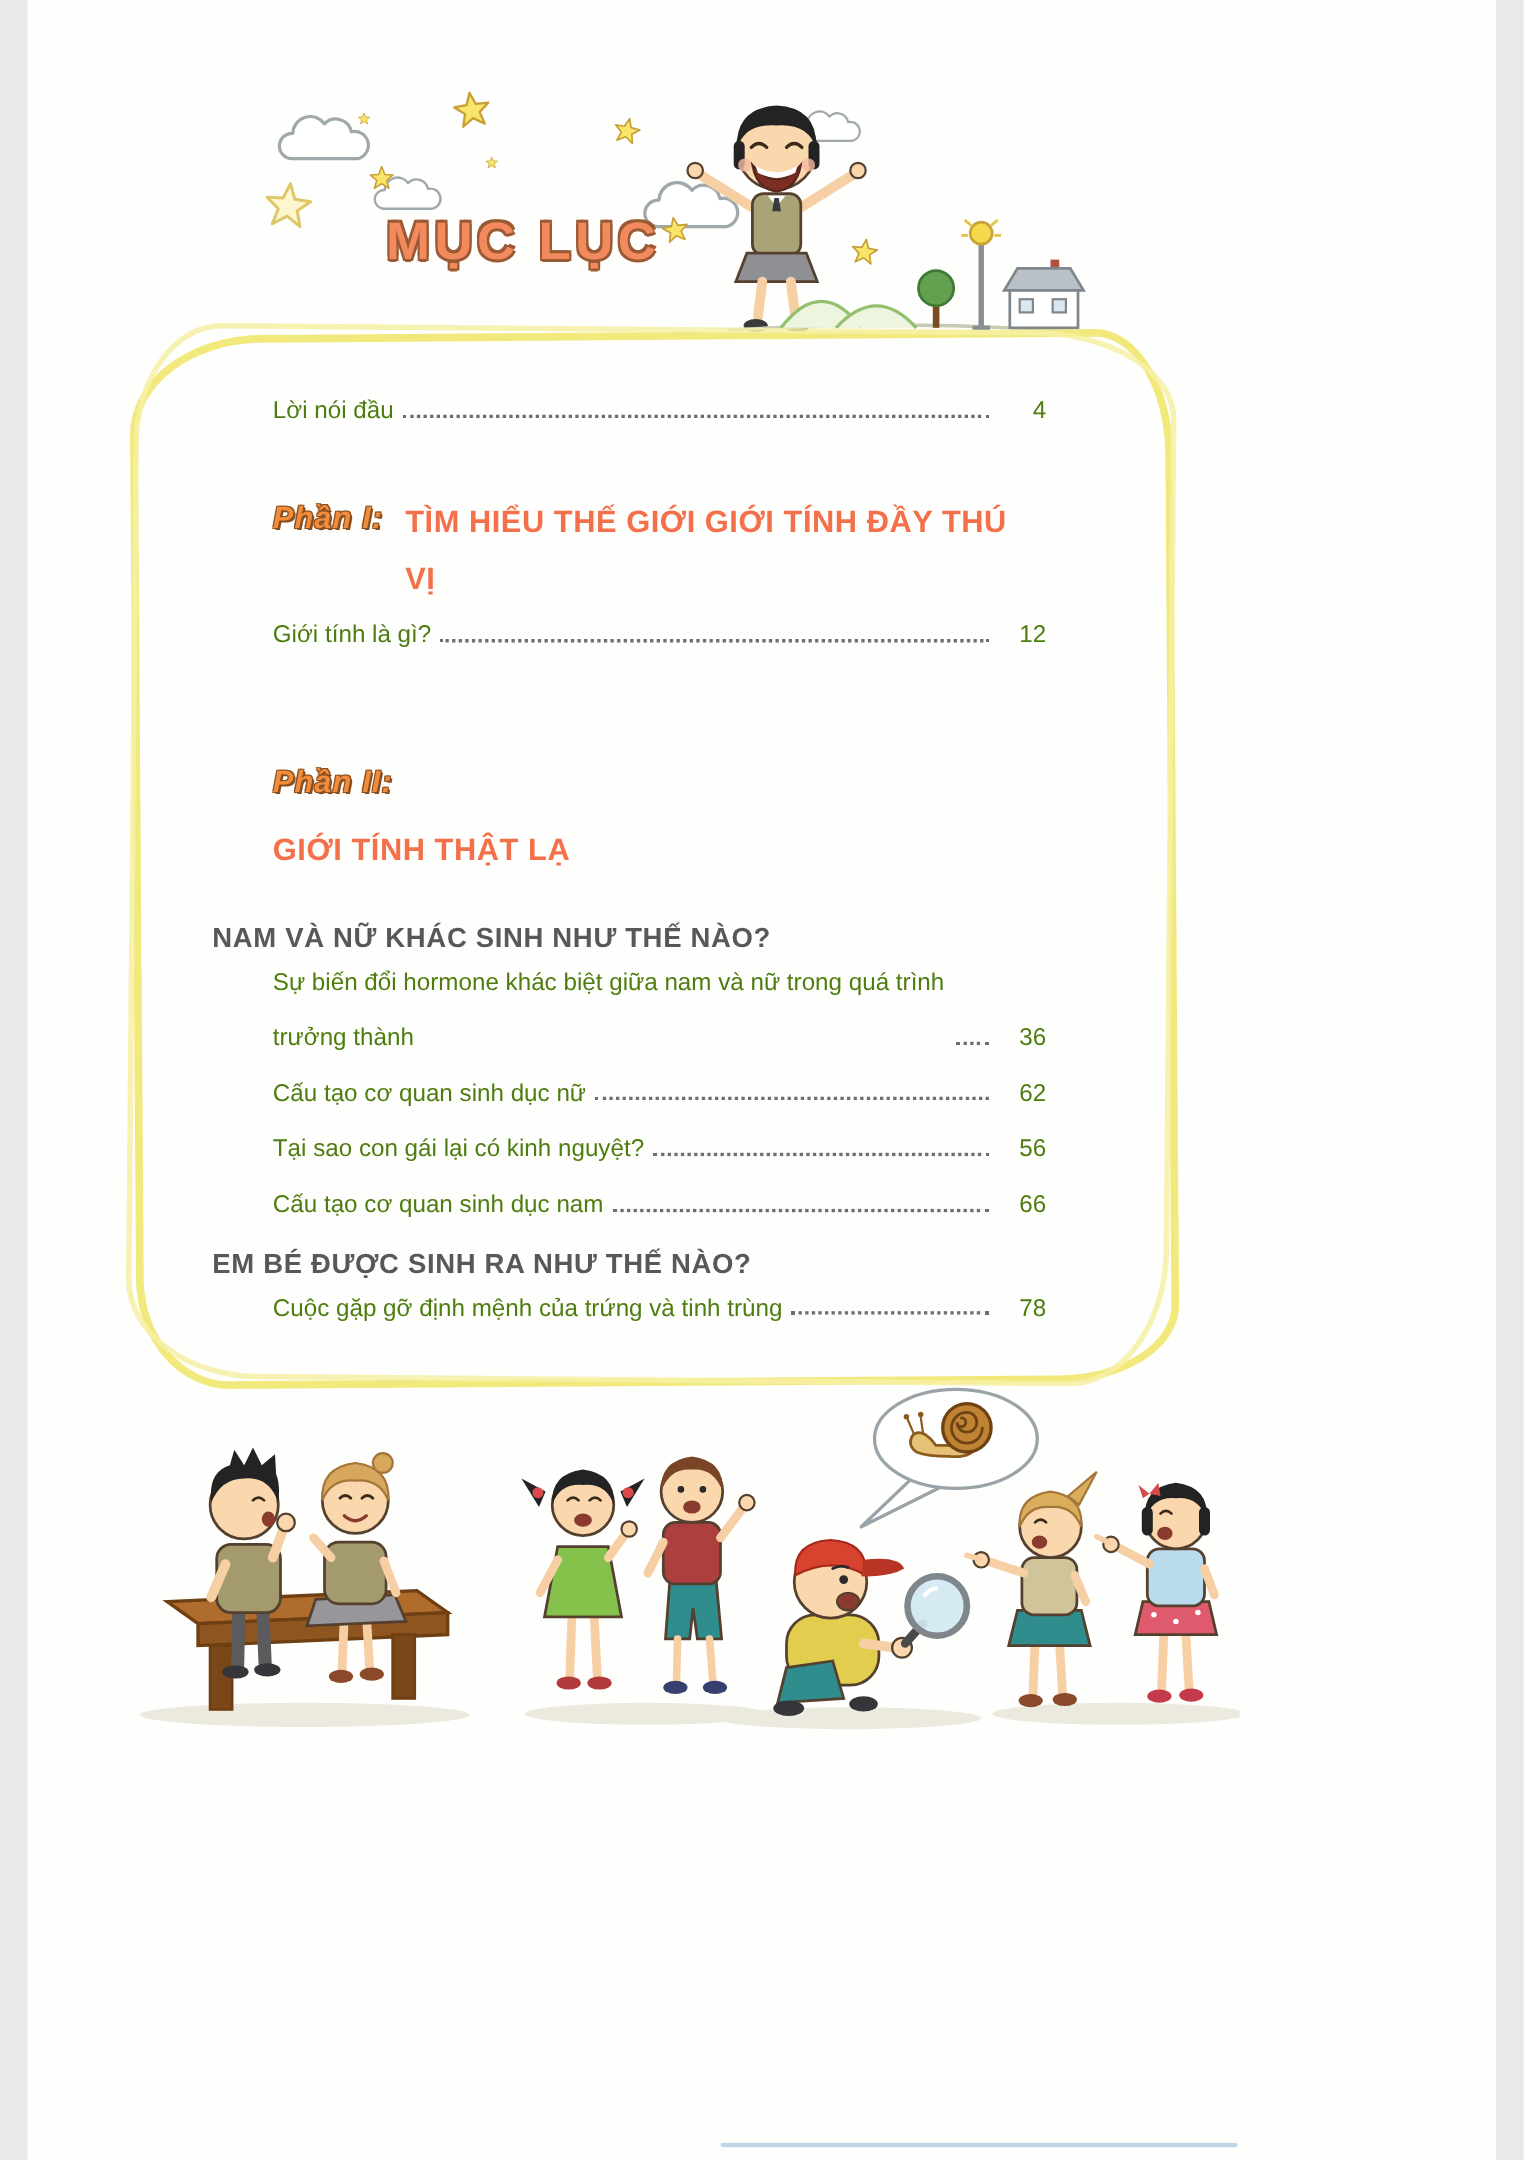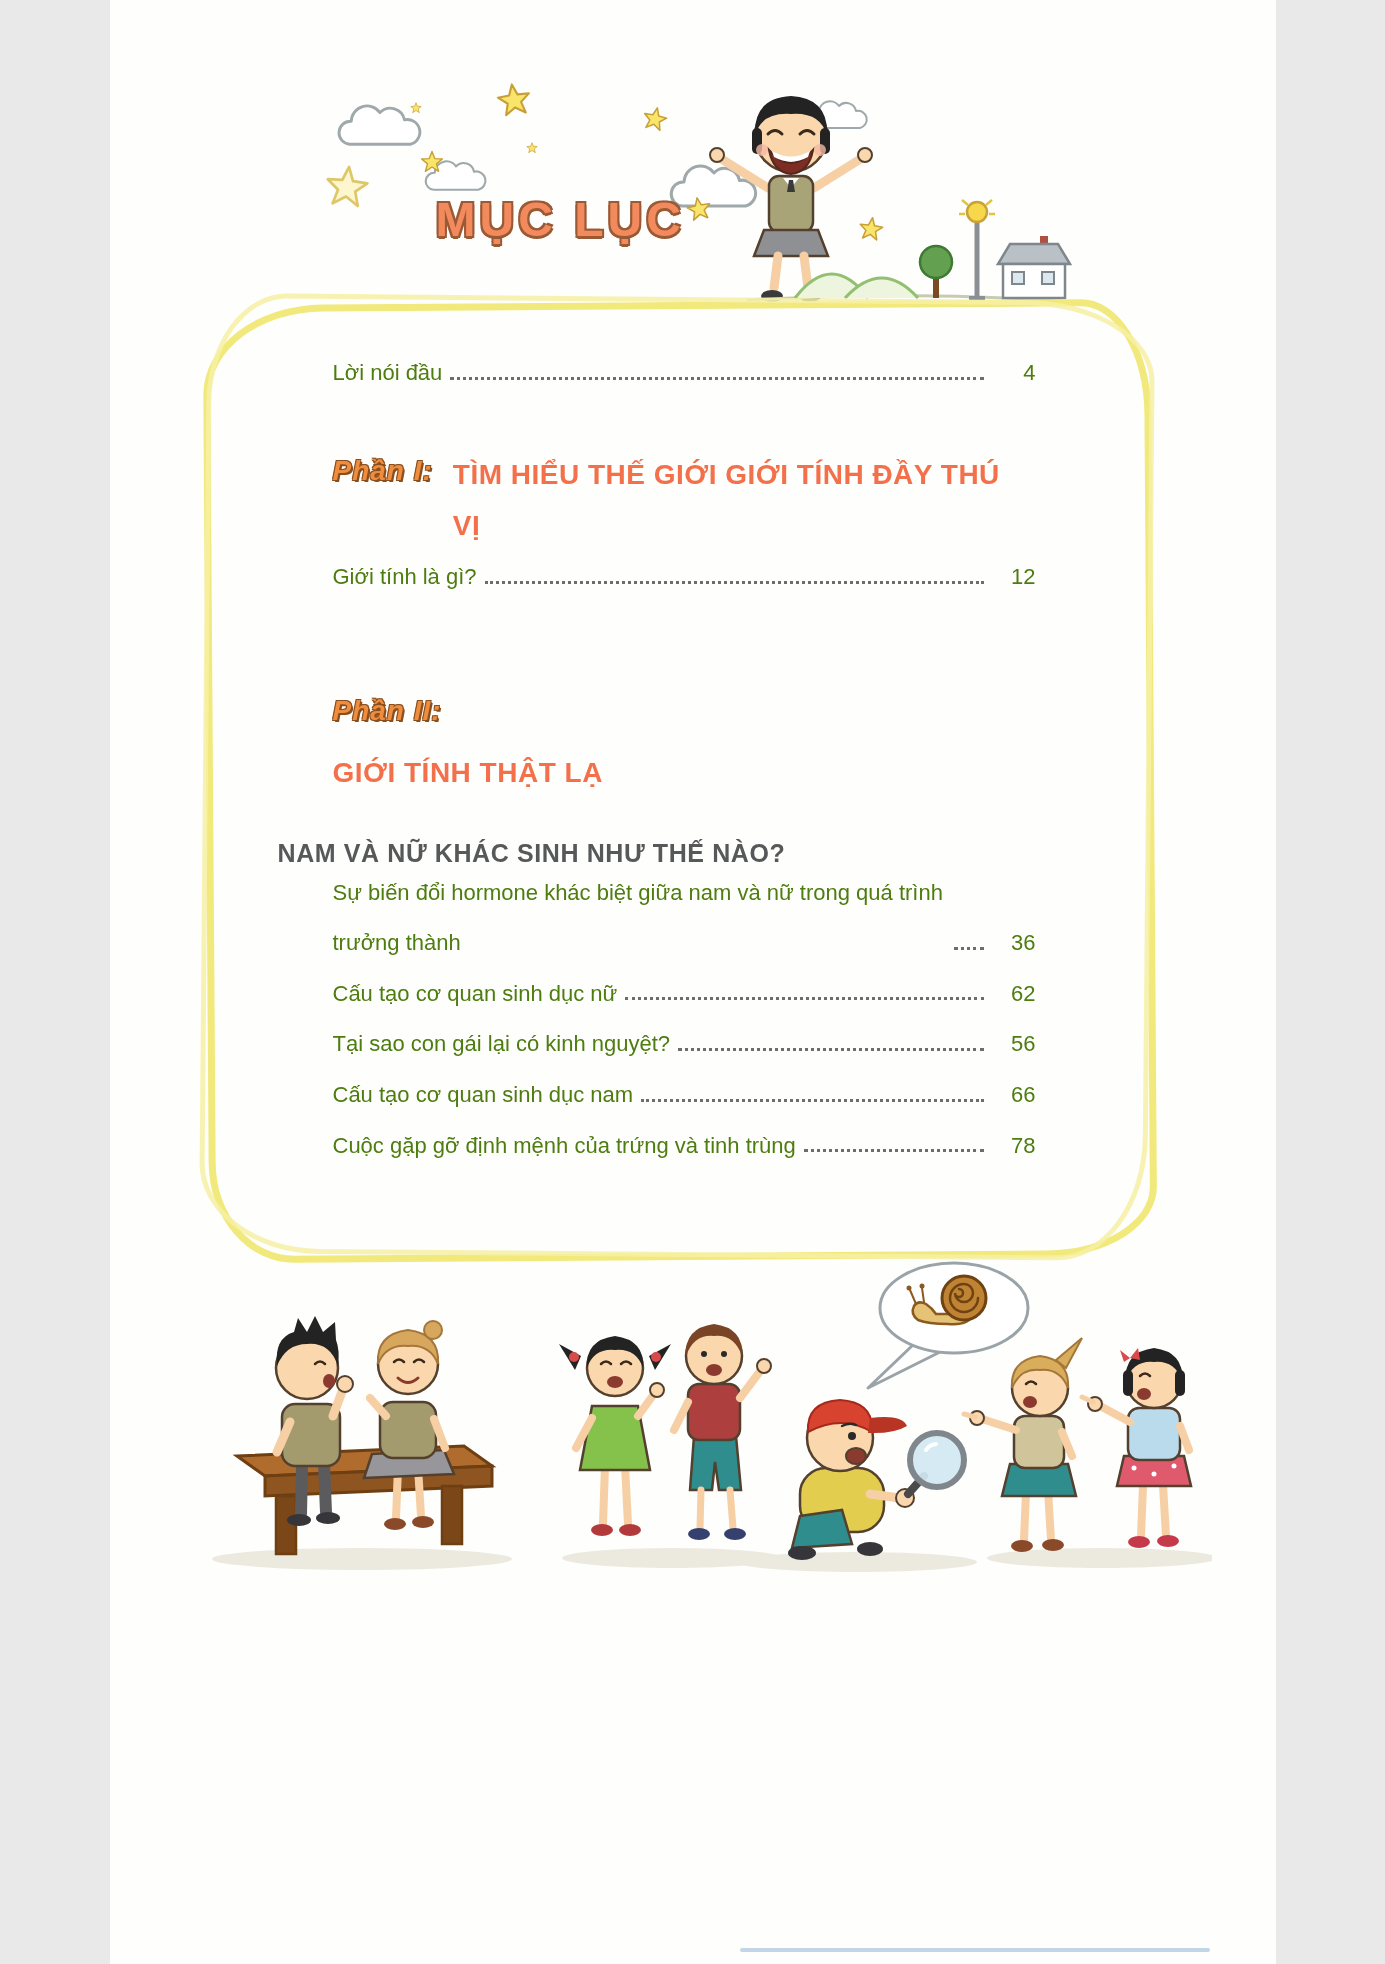--- a/index.html
+++ b/index.html
@@ -1,17 +1,17 @@
 <!DOCTYPE html>
 <html><head>
 <meta charset="utf-8">
 <style>
   html,body{margin:0;padding:0;background:#e9e9e9;}
   .page{
-    position:relative;width:1166px;height:1964px;margin:0 auto;
+    position:relative;width:1335px;height:1964px;margin:0 auto;
     background:#fefefc;overflow:hidden;
     font-family:"Liberation Sans", sans-serif;color:#57585a;
   }
   
   .top-deco{position:absolute;inset:0;pointer-events:none;}
   .star{position:absolute;fill:#f8e56a;stroke:#c79f36;stroke-width:1.4;stroke-linejoin:round;overflow:visible;}
   .star.pale{fill:#fdf6cf;stroke:#ddc767;}
   .cloud{position:absolute;fill:#ffffff;stroke:#9fa8aa;stroke-width:2;stroke-linejoin:round;overflow:visible;}
   .muc-luc-title{
     position:absolute;left:326px;top:192px;
@@ -201,20 +201,21 @@
         <span class="leader"></span>
         <span class="pagenum">56</span>
       </div>
 
       <div class="toc-entry">
         <span class="toc-label">Cấu tạo cơ quan sinh dục nam</span>
         <span class="leader"></span>
         <span class="pagenum">66</span>
       </div>
 
+      <div class="section-heading sh-3">EM BÉ ĐƯỢC SINH RA NHƯ THẾ NÀO?</div>
 
       <div class="toc-entry">
         <span class="toc-label">Cuộc gặp gỡ định mệnh của trứng và tinh trùng</span>
         <span class="leader"></span>
         <span class="pagenum">78</span>
       </div>
 
     </div>
   </div>
 

